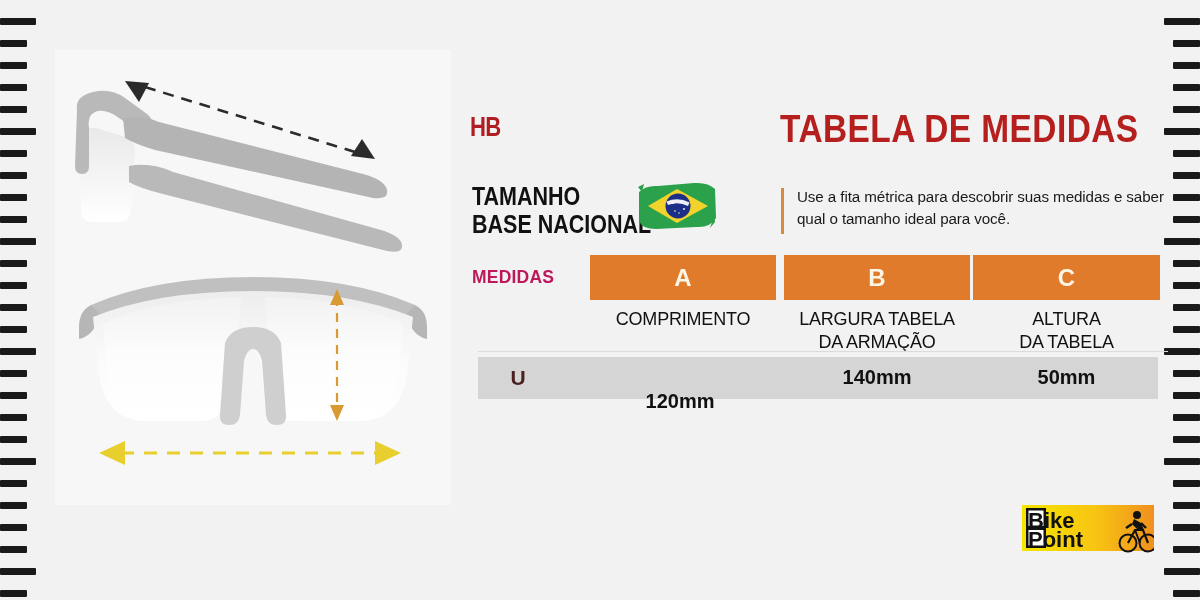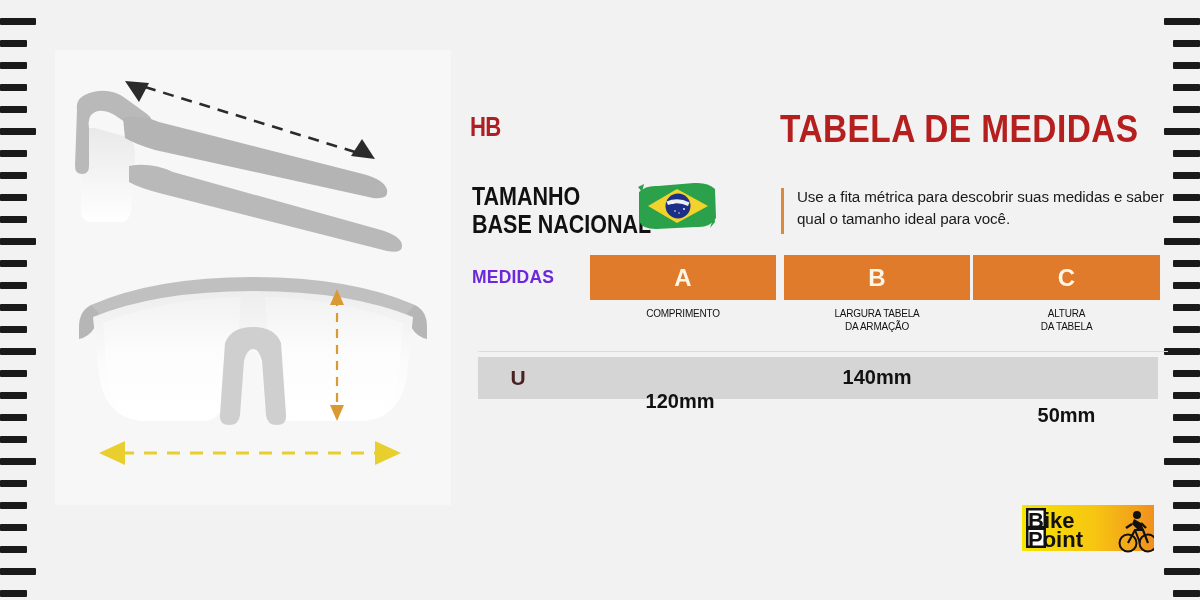--- a/index.html
+++ b/index.html
@@ -61,29 +61,29 @@
   #desc-text{
     margin-left:16px;font-size:15.2px;color:#1a1a1a;line-height:1.43;
     letter-spacing:-.1px;
   }
 
   
   #table{position:absolute;left:0;top:255px;width:700px;}
   .hdr-row{position:relative;height:45px;}
   #medidas-label{
     position:absolute;left:4px;top:12px;
-    font-weight:bold;font-size:17.5px;color:#6d28d9;letter-spacing:.2px;
+    font-weight:bold;font-size:17.5px;color:#be185d;letter-spacing:.2px;
   }
   .col-head{
     position:absolute;top:0;height:45px;background:#e07b2c;
     color:#fdf5e6;font-weight:bold;font-size:24px;
     display:flex;align-items:center;justify-content:center;
   }
   .col-sub{
-    position:absolute;text-align:center;font-size:10px;color:#111;
+    position:absolute;text-align:center;font-size:18px;color:#111;
     line-height:1.28;letter-spacing:-.2px;
   }
   #sub-divider{position:absolute;left:10px;top:96px;width:690px;height:1px;background:#dcdcdc;}
   #data-row{
     position:absolute;left:10px;top:102px;width:680px;height:42px;
     background:#d5d5d5;
   }
   #row-key{
     position:absolute;left:20px;top:9px;width:40px;text-align:center;
     font-weight:bold;font-size:21px;color:#4a2020;
@@ -288,21 +288,21 @@
         <div>ALTURA</div>
         <div>DA TABELA</div>
       </div>
 
       <div id="sub-divider"></div>
 
       <div id="data-row">
         <div id="row-key">U</div>
         <div class="cell" style="left:109px;width:186px;margin-top:24px;">120mm</div>
         <div class="cell" style="left:306px;width:186px;">140mm</div>
-        <div class="cell" style="left:495px;width:187px;margin-top:38px;">50mm</div>
+        <div class="cell" style="left:495px;width:187px;">50mm</div>
       </div>
     </div>
   </div>
 
   <svg id="bp-logo" viewBox="0 0 132 52">
     <defs>
       <linearGradient id="bpg" x1="0" y1="0" x2="1" y2="0">
         <stop offset="0%" stop-color="#f5e500"></stop>
         <stop offset="55%" stop-color="#f7c512"></stop>
         <stop offset="100%" stop-color="#f0901e"></stop>

